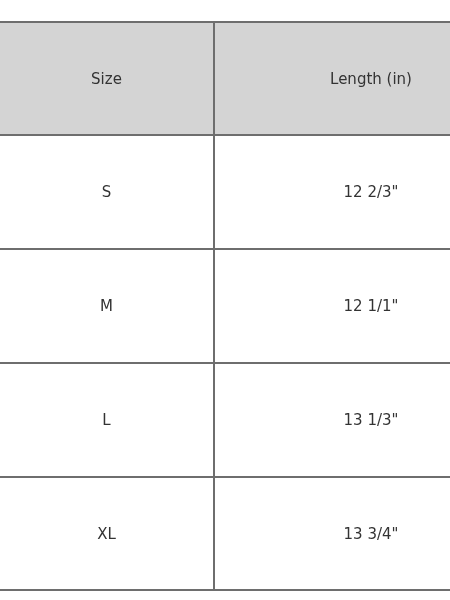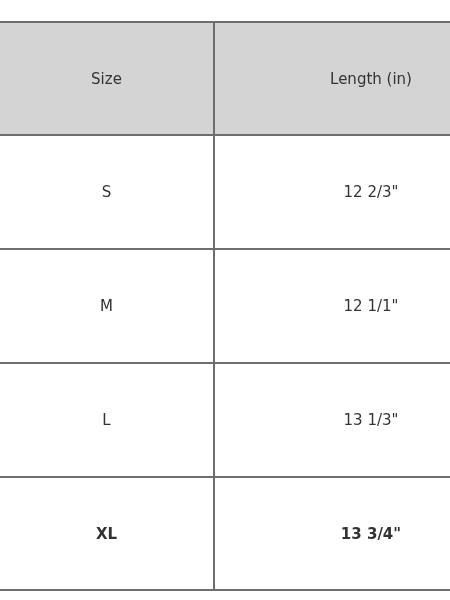--- a/index.html
+++ b/index.html
@@ -60,21 +60,20 @@
     height: 111px;
   }
 
   table.size-chart tbody td {
     background: #ffffff;
     height: 112px;
   }
 
   table.size-chart tbody tr:last-child td {
     height: 111px;
-    font-weight: bold;
   }
 </style>
 </head>
 <body>
 
 <div class="page">
 
   <div class="table-clip">
     <table class="size-chart">
       <colgroup>

